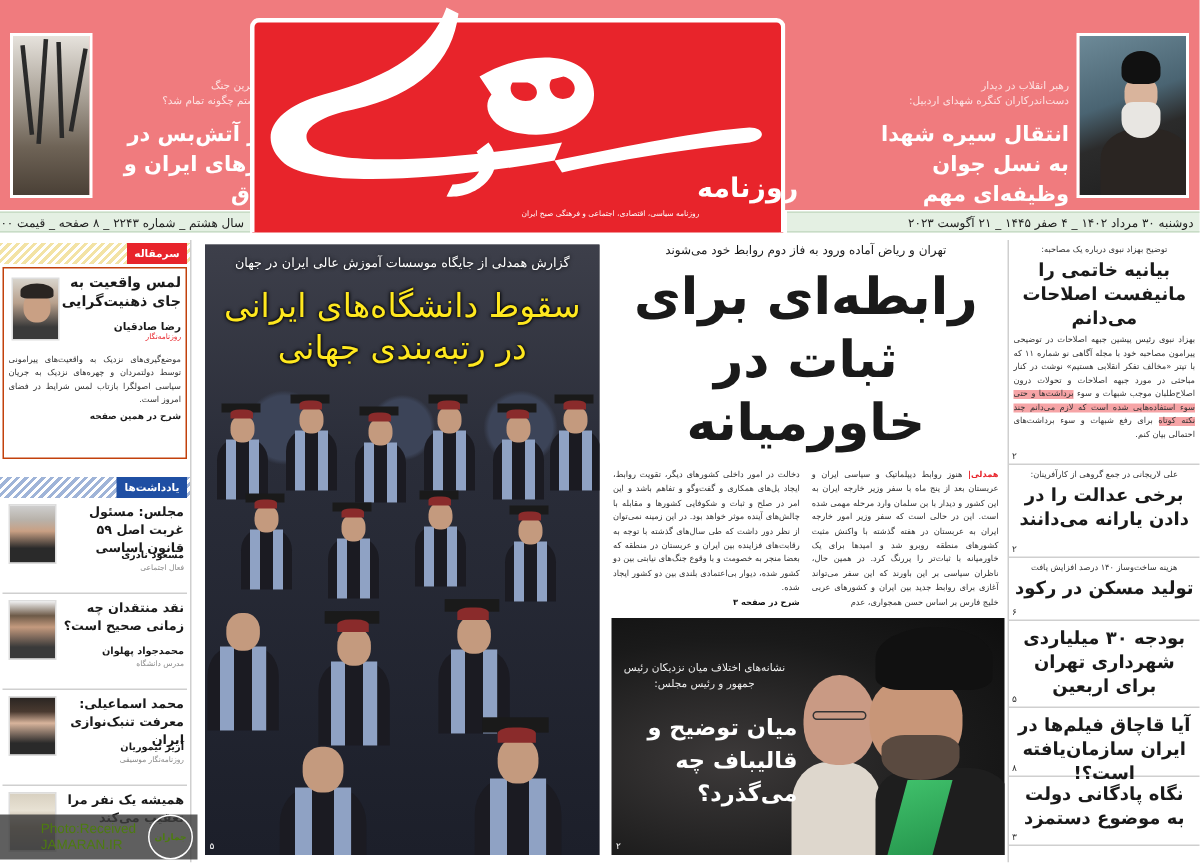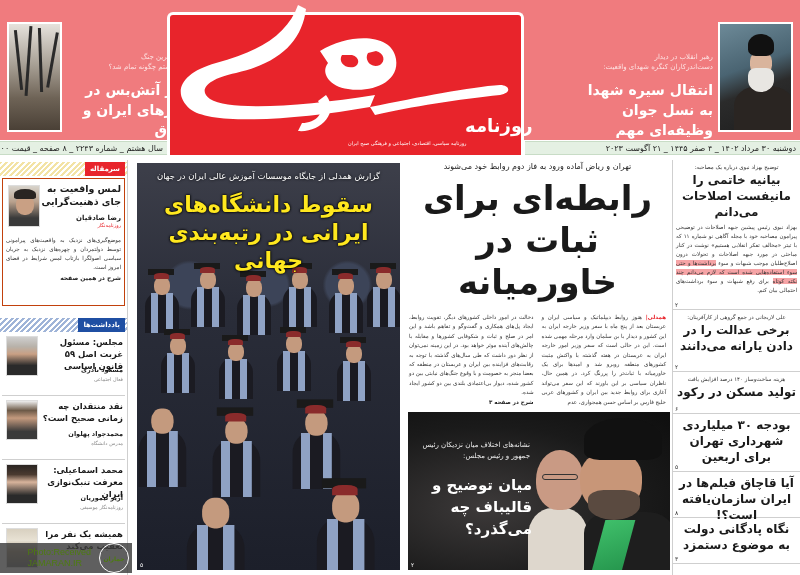--- a/index.html
+++ b/index.html
@@ -58,26 +58,26 @@
       radial-gradient(circle at 50% 30%, #3c4458 0 6%, transparent 7%),
       radial-gradient(circle at 80% 30%, #3c4458 0 6%, transparent 7%),
       linear-gradient(180deg, #3d3f4a 0%, #2a2d39 35%, #1c1f2a 100%); }
   .grad { position: absolute; }
   .grad .cap { position:absolute; left: -3px; top: -4px; width: 26px; height: 6px; background: #1a1a1a; }
   .grad .cap-band { position:absolute; left: 3px; top: 0px; width: 15px; height: 6px; background: #8a2b2b; border-radius: 40% 40% 0 0; }
   .grad .head { position:absolute; left: 3px; top: 4px; width: 16px; height: 18px; background: #c49a7e; border-radius: 45%; }
   .grad .gown { position:absolute; left: -6px; top: 20px; width: 34px; height: 40px; background: #1b1b22; border-radius: 35% 35% 0 0; }
   .grad .scarf { position:absolute; left: 0px; top: 20px; width: 22px; height: 40px; background: linear-gradient(90deg, #8fa2c4 0 30%, transparent 30% 70%, #8fa2c4 70%); }
   .feature .kicker { position: absolute; left: 0; right: 0; top: 8px; color: #fff; font-size: 8.5px; text-align: center; text-shadow: 0 0 3px #000; }
-  .feature .hl { position: absolute; left: 0; right: 0; top: 28px; color: #ffe81f; font-size: 22px; font-weight: bold; line-height: 28px; text-align: center; text-shadow: 0 0 3px #000, 0 0 2px #000; }
+  .feature .hl { position: absolute; left: 0; right: 0; top: 28px; color: #ffe81f; font-size: 22px; font-weight: normal; line-height: 28px; text-align: center; text-shadow: 0 0 3px #000, 0 0 2px #000; }
   .feature .pnum { position:absolute; left: 3px; bottom: 2px; color:#fff; font-size:6px; }
 
   
   .second { position: absolute; left: 408px; top: 412px; width: 262px; height: 158px; overflow: hidden; background: radial-gradient(ellipse at 30% 60%, #3d3a3a 0%, #1a1a1a 60%, #0e0e0e 100%); }
-  .second .kicker { position:absolute; right: 140px; top: 28px; width: 120px; color:#eee; font-size: 7px; line-height: 11px; text-align: right; }
+  .second .kicker { position:absolute; right: 140px; top: 28px; width: 120px; color:#eee; font-size: 7px; line-height: 11px; text-align: center; }
   .second .hl { position:absolute; right: 138px; top: 62px; width: 124px; color:#fff; font-size: 15px; font-weight: bold; line-height: 22px; text-align: right; }
   .second .man1 { position:absolute; left: 128px; top: 38px; width: 48px; height: 60px; background: #c99a84; border-radius: 50% 50% 45% 45%; }
   .second .man1-glasses { position:absolute; left: 134px; top: 62px; width: 36px; height: 6px; border: 1.5px solid #333; border-radius: 3px; }
   .second .man1-shirt { position:absolute; left: 120px; top: 96px; width: 60px; height: 70px; background: #ded7cd; border-radius: 40% 40% 0 0; }
   .second .man2-turban { position:absolute; left: 176px; top: 6px; width: 78px; height: 42px; background: #111; border-radius: 50% 50% 20% 20%; }
   .second .man2-face { position:absolute; left: 172px; top: 40px; width: 62px; height: 62px; background: #c89678; border-radius: 40% 40% 50% 50%; }
   .second .man2-beard { position:absolute; left: 180px; top: 78px; width: 52px; height: 30px; background: #5a4a40; border-radius: 30% 30% 50% 50%; }
   .second .man2-robe { position:absolute; left: 176px; top: 100px; width: 90px; height: 70px; background: #1e1e1e; border-radius: 30% 30% 0 0; }
   .second .man2-scarf { position:absolute; left: 188px; top: 108px; width: 30px; height: 70px; background: linear-gradient(160deg, #3fbf6a, #1e8a45); transform: skewX(-15deg); }
   .second .pnum { position:absolute; left: 3px; bottom: 2px; color:#fff; font-size:6px; }
@@ -138,21 +138,21 @@
       <path d="M150 48 C 180 30, 222 30, 226 56 C 230 80, 200 90, 178 86 C 160 84, 150 70, 158 60 Z M 172 52 C 168 58, 174 66, 184 64 C 190 62, 190 54, 182 52 Z M 198 50 C 194 56, 200 66, 210 62 C 216 58, 214 50, 206 48 Z" fill="#fff" fill-rule="evenodd"></path>
       <path d="M156 92 C 170 110, 150 130, 128 128 L 132 120 C 146 120, 156 110, 148 98 Z" fill="#fff"></path>
       <path d="M200 104 C 250 94, 300 84, 330 82 C 340 82, 342 90, 330 92 C 290 96, 240 104, 205 112 Z" fill="#fff"></path>
     </svg>
     <div class="logo-word">روزنامه</div>
     <div class="logo-tag">روزنامه سیاسی، اقتصادی، اجتماعی و فرهنگی صبح ایران</div>
   </div>
 
   <div class="teaser teaser-right">
     <div class="kicker">رهبر انقلاب در دیدار</div>
-    <div class="kicker">دست‌اندرکاران کنگره شهدای واقعیت:</div>
+    <div class="kicker">دست‌اندرکاران کنگره شهدای اردبیل:</div>
     <div class="hl">انتقال سیره شهدا به نسل جوان وظیفه‌ای مهم است</div>
   </div>
 
   <div class="photo photo-leader">
     <div class="robe"></div>
     <div class="face"></div>
     <div class="beard"></div>
     <div class="turban"></div>
   </div>
 </div>

